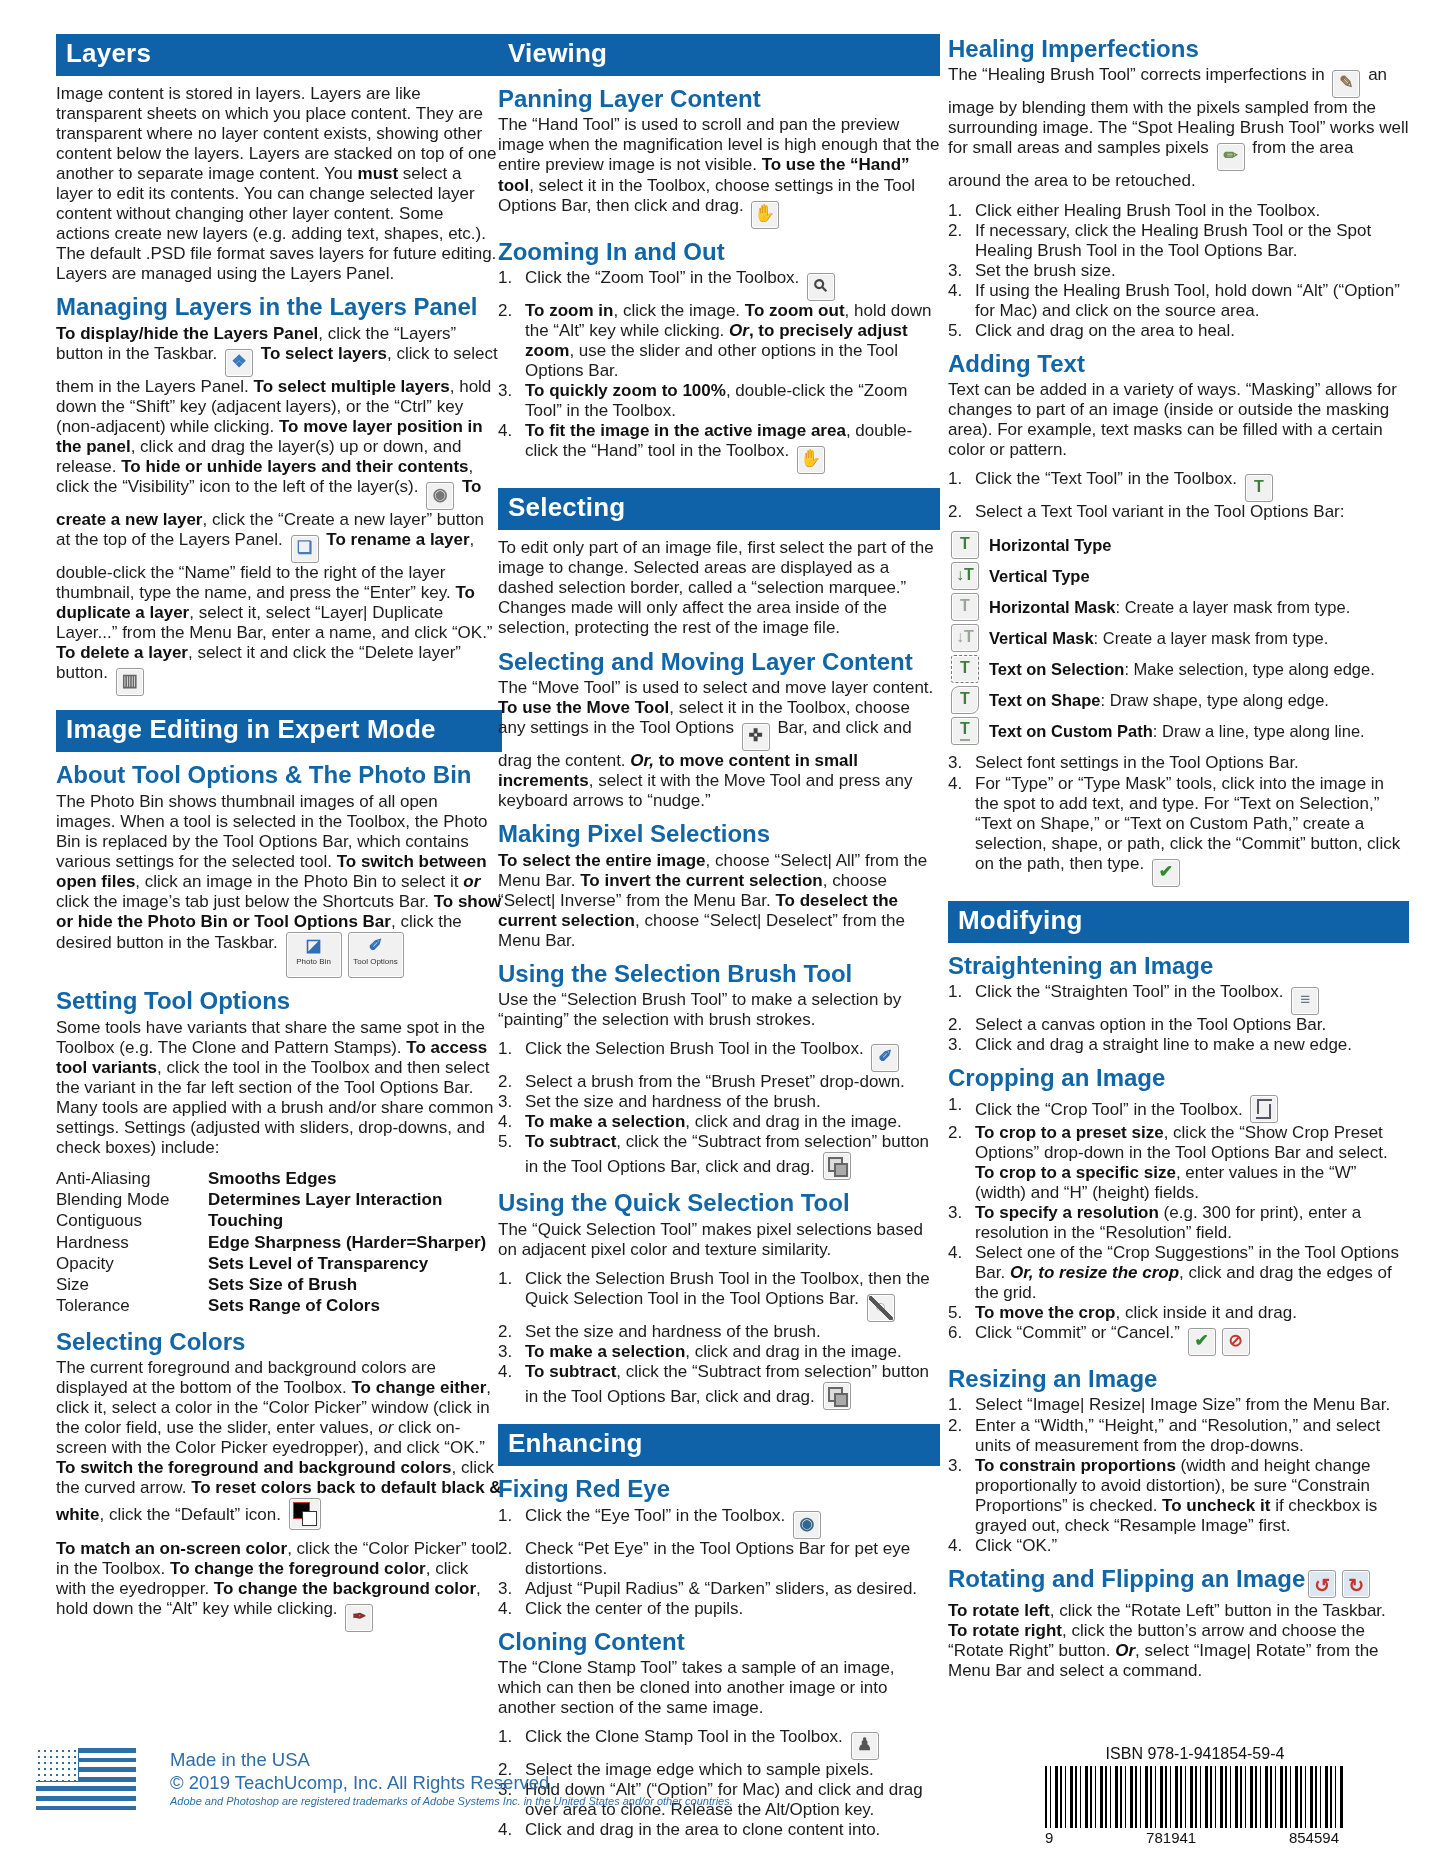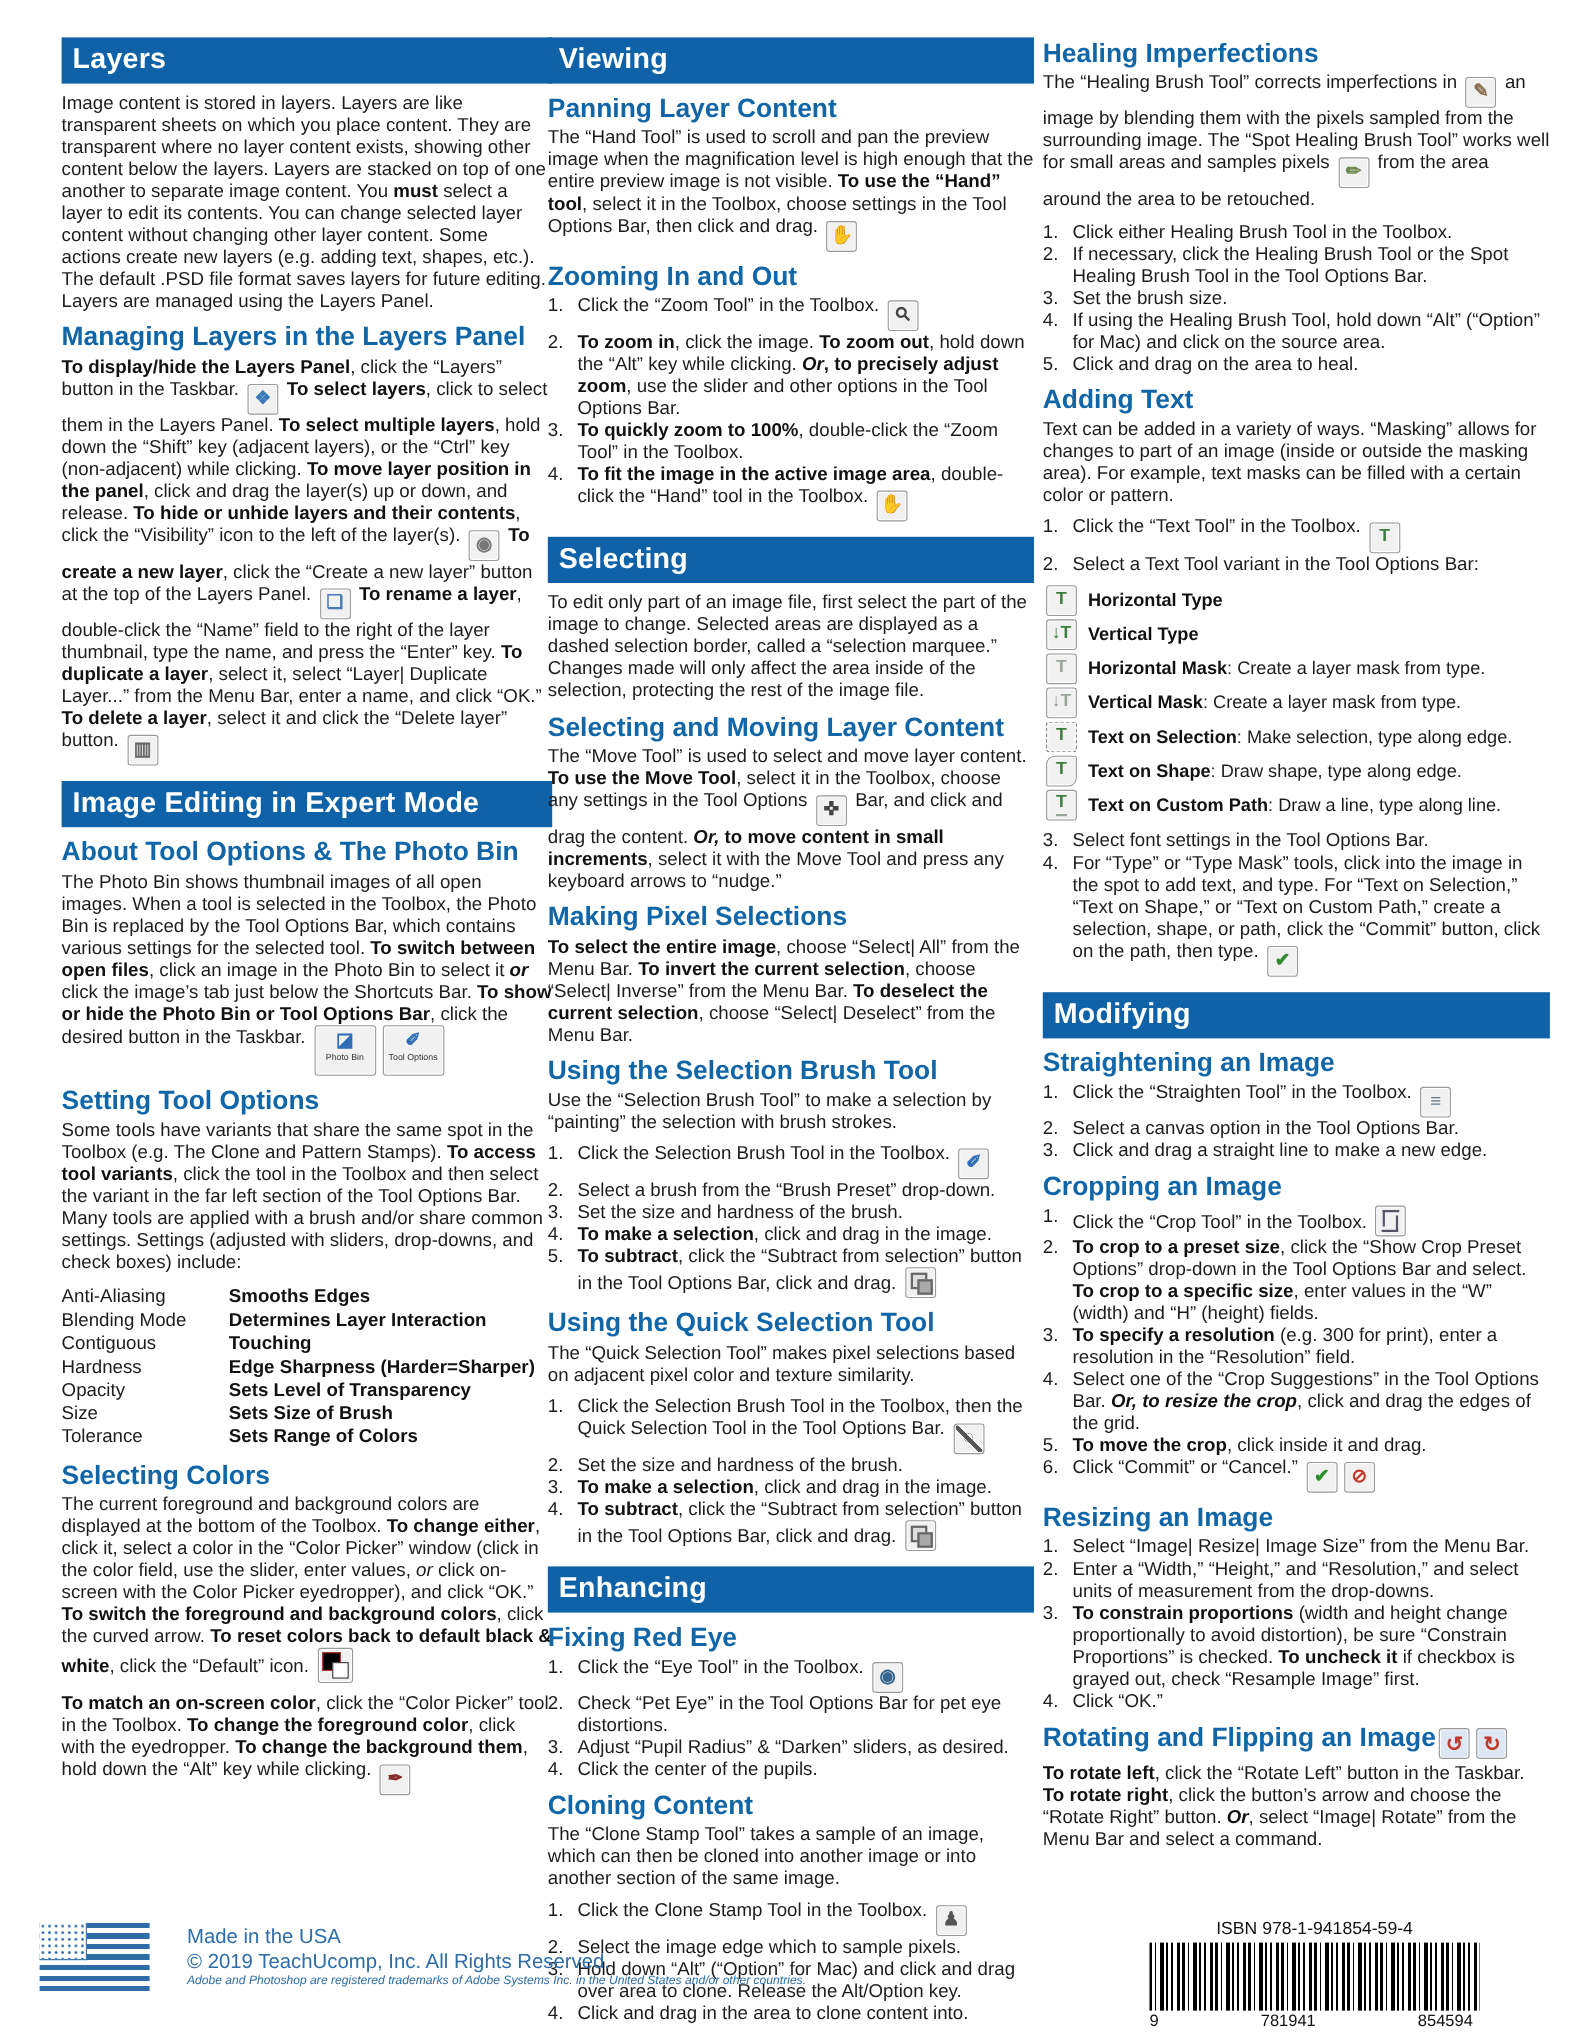--- a/index.html
+++ b/index.html
@@ -115,21 +115,21 @@
           <span class="term">Size</span>
           <b class="def">Sets Size of Brush</b>
         </div>
         <div class="dlrow">
           <span class="term">Tolerance</span>
           <b class="def">Sets Range of Colors</b>
         </div>
       </div>
       <div class="h"><span>Selecting Colors</span></div>
       <p><span>The current foreground and background colors are displayed at the bottom of the Toolbox. </span><b>To change either</b><span>, click it, select a color in the “Color Picker” window (click in the color field, use the slider, enter values, </span><span style="font-style: italic;">or</span><span> click on-screen with the Color Picker eyedropper), and click “OK.” </span><b>To switch the foreground and background colors</b><span>, click the curved arrow. </span><b>To reset colors back to default black &amp; white</b><span>, click the “Default” icon. </span><span class="icon fgbgcls"></span></p>
-      <p><b>To match an on-screen color</b><span>, click the “Color Picker” tool in the Toolbox. </span><b>To change the foreground color</b><span>, click with the eyedropper. </span><b>To change the background them</b><span>, hold down the “Alt” key while clicking. </span><span class="icon"><span class="g" style="color: rgb(139, 46, 46);">✒</span></span></p>
+      <p><b>To match an on-screen color</b><span>, click the “Color Picker” tool in the Toolbox. </span><b>To change the foreground color</b><span>, click with the eyedropper. </span><b>To change the background color</b><span>, hold down the “Alt” key while clicking. </span><span class="icon"><span class="g" style="color: rgb(139, 46, 46);">✒</span></span></p>
     </div>
   <div class="col" id="col2" style="left:498px;width:442px;">
       <div class="bar">Viewing</div>
       <div class="h"><span>Panning Layer Content</span></div>
       <p><span>The “Hand Tool” is used to scroll and pan the preview image when the magnification level is high enough that the entire preview image is not visible. </span><b>To use the “Hand” tool</b><span>, select it in the Toolbox, choose settings in the Tool Options Bar, then click and drag. </span><span class="icon"><span class="g" style="color: rgb(136, 136, 136);">✋</span></span></p>
       <div class="h"><span>Zooming In and Out</span></div>
       <div class="ol">
         <div class="li">
           <span class="num">1.</span>
           <span class="libody"><span>Click the “Zoom Tool” in the Toolbox. </span><span class="icon rotcls"><span class="g" style="color: rgb(68, 68, 68);">⚲</span></span></span>

